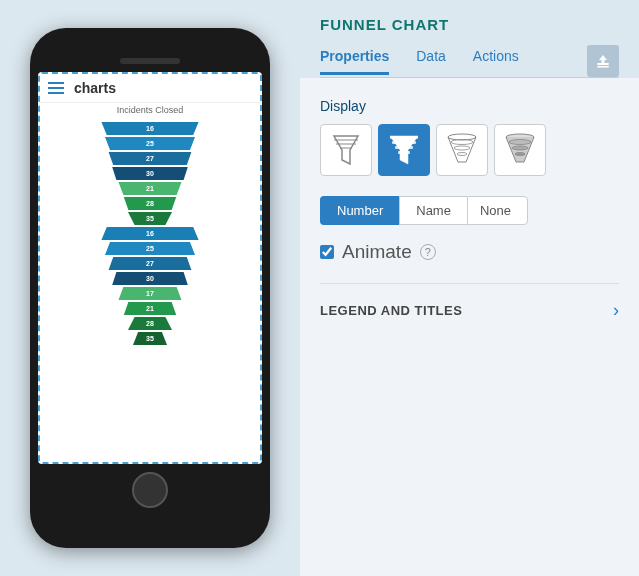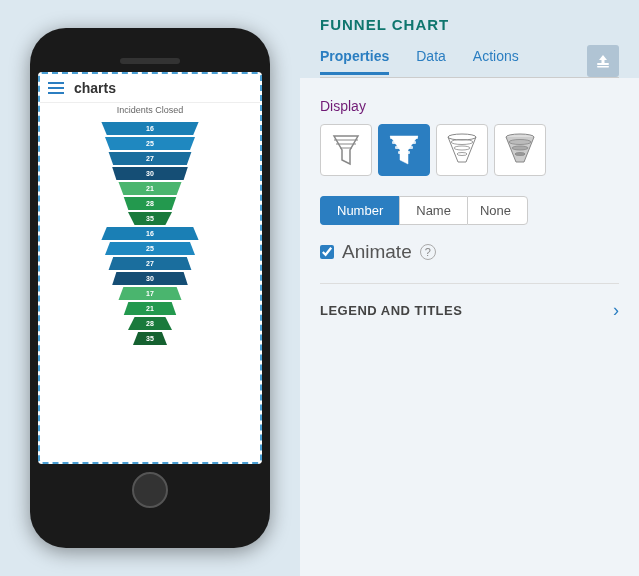--- a/index.html
+++ b/index.html
@@ -174,21 +174,21 @@
     }
 
     .panel-content {
       padding: 20px;
       background: #f0f4f8;
       flex: 1;
     }
 
     .section-label {
       font-size: 14px;
-      color: #701a75;
+      color: #0c4a6e;
       margin-bottom: 10px;
       font-weight: 500;
     }
 
     
     .display-options {
       display: flex;
       gap: 6px;
       margin-bottom: 20px;
     }

